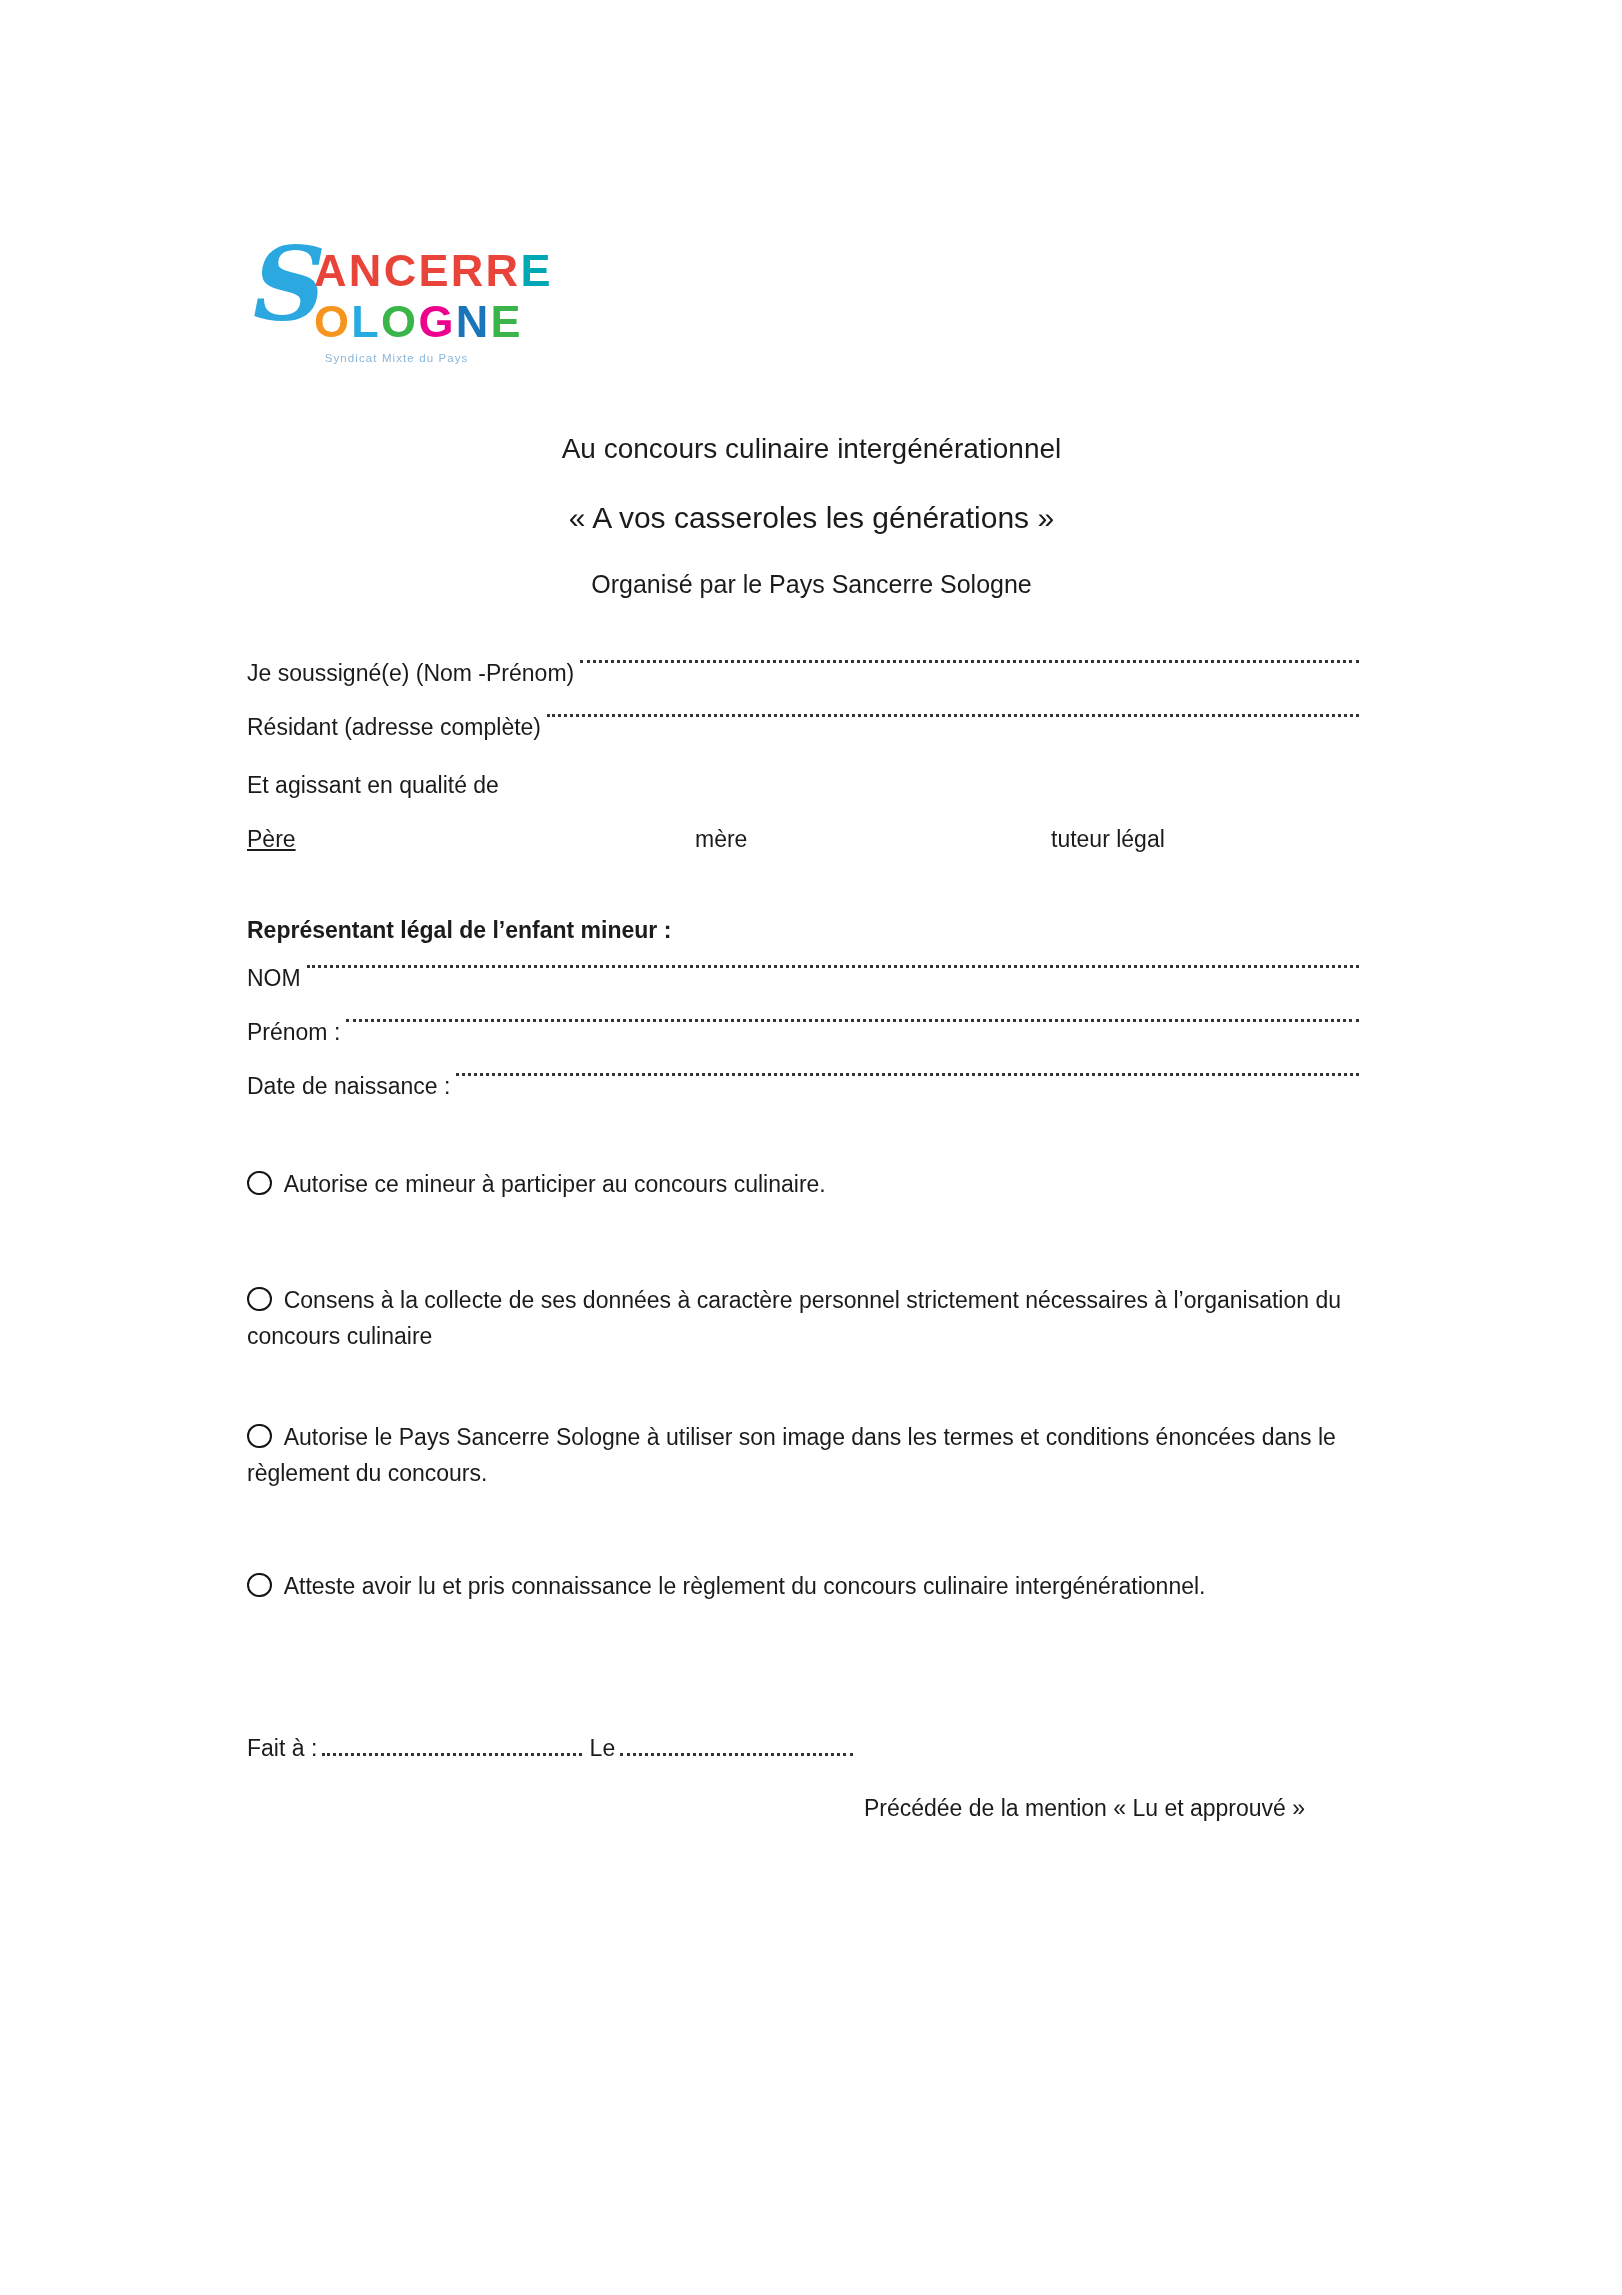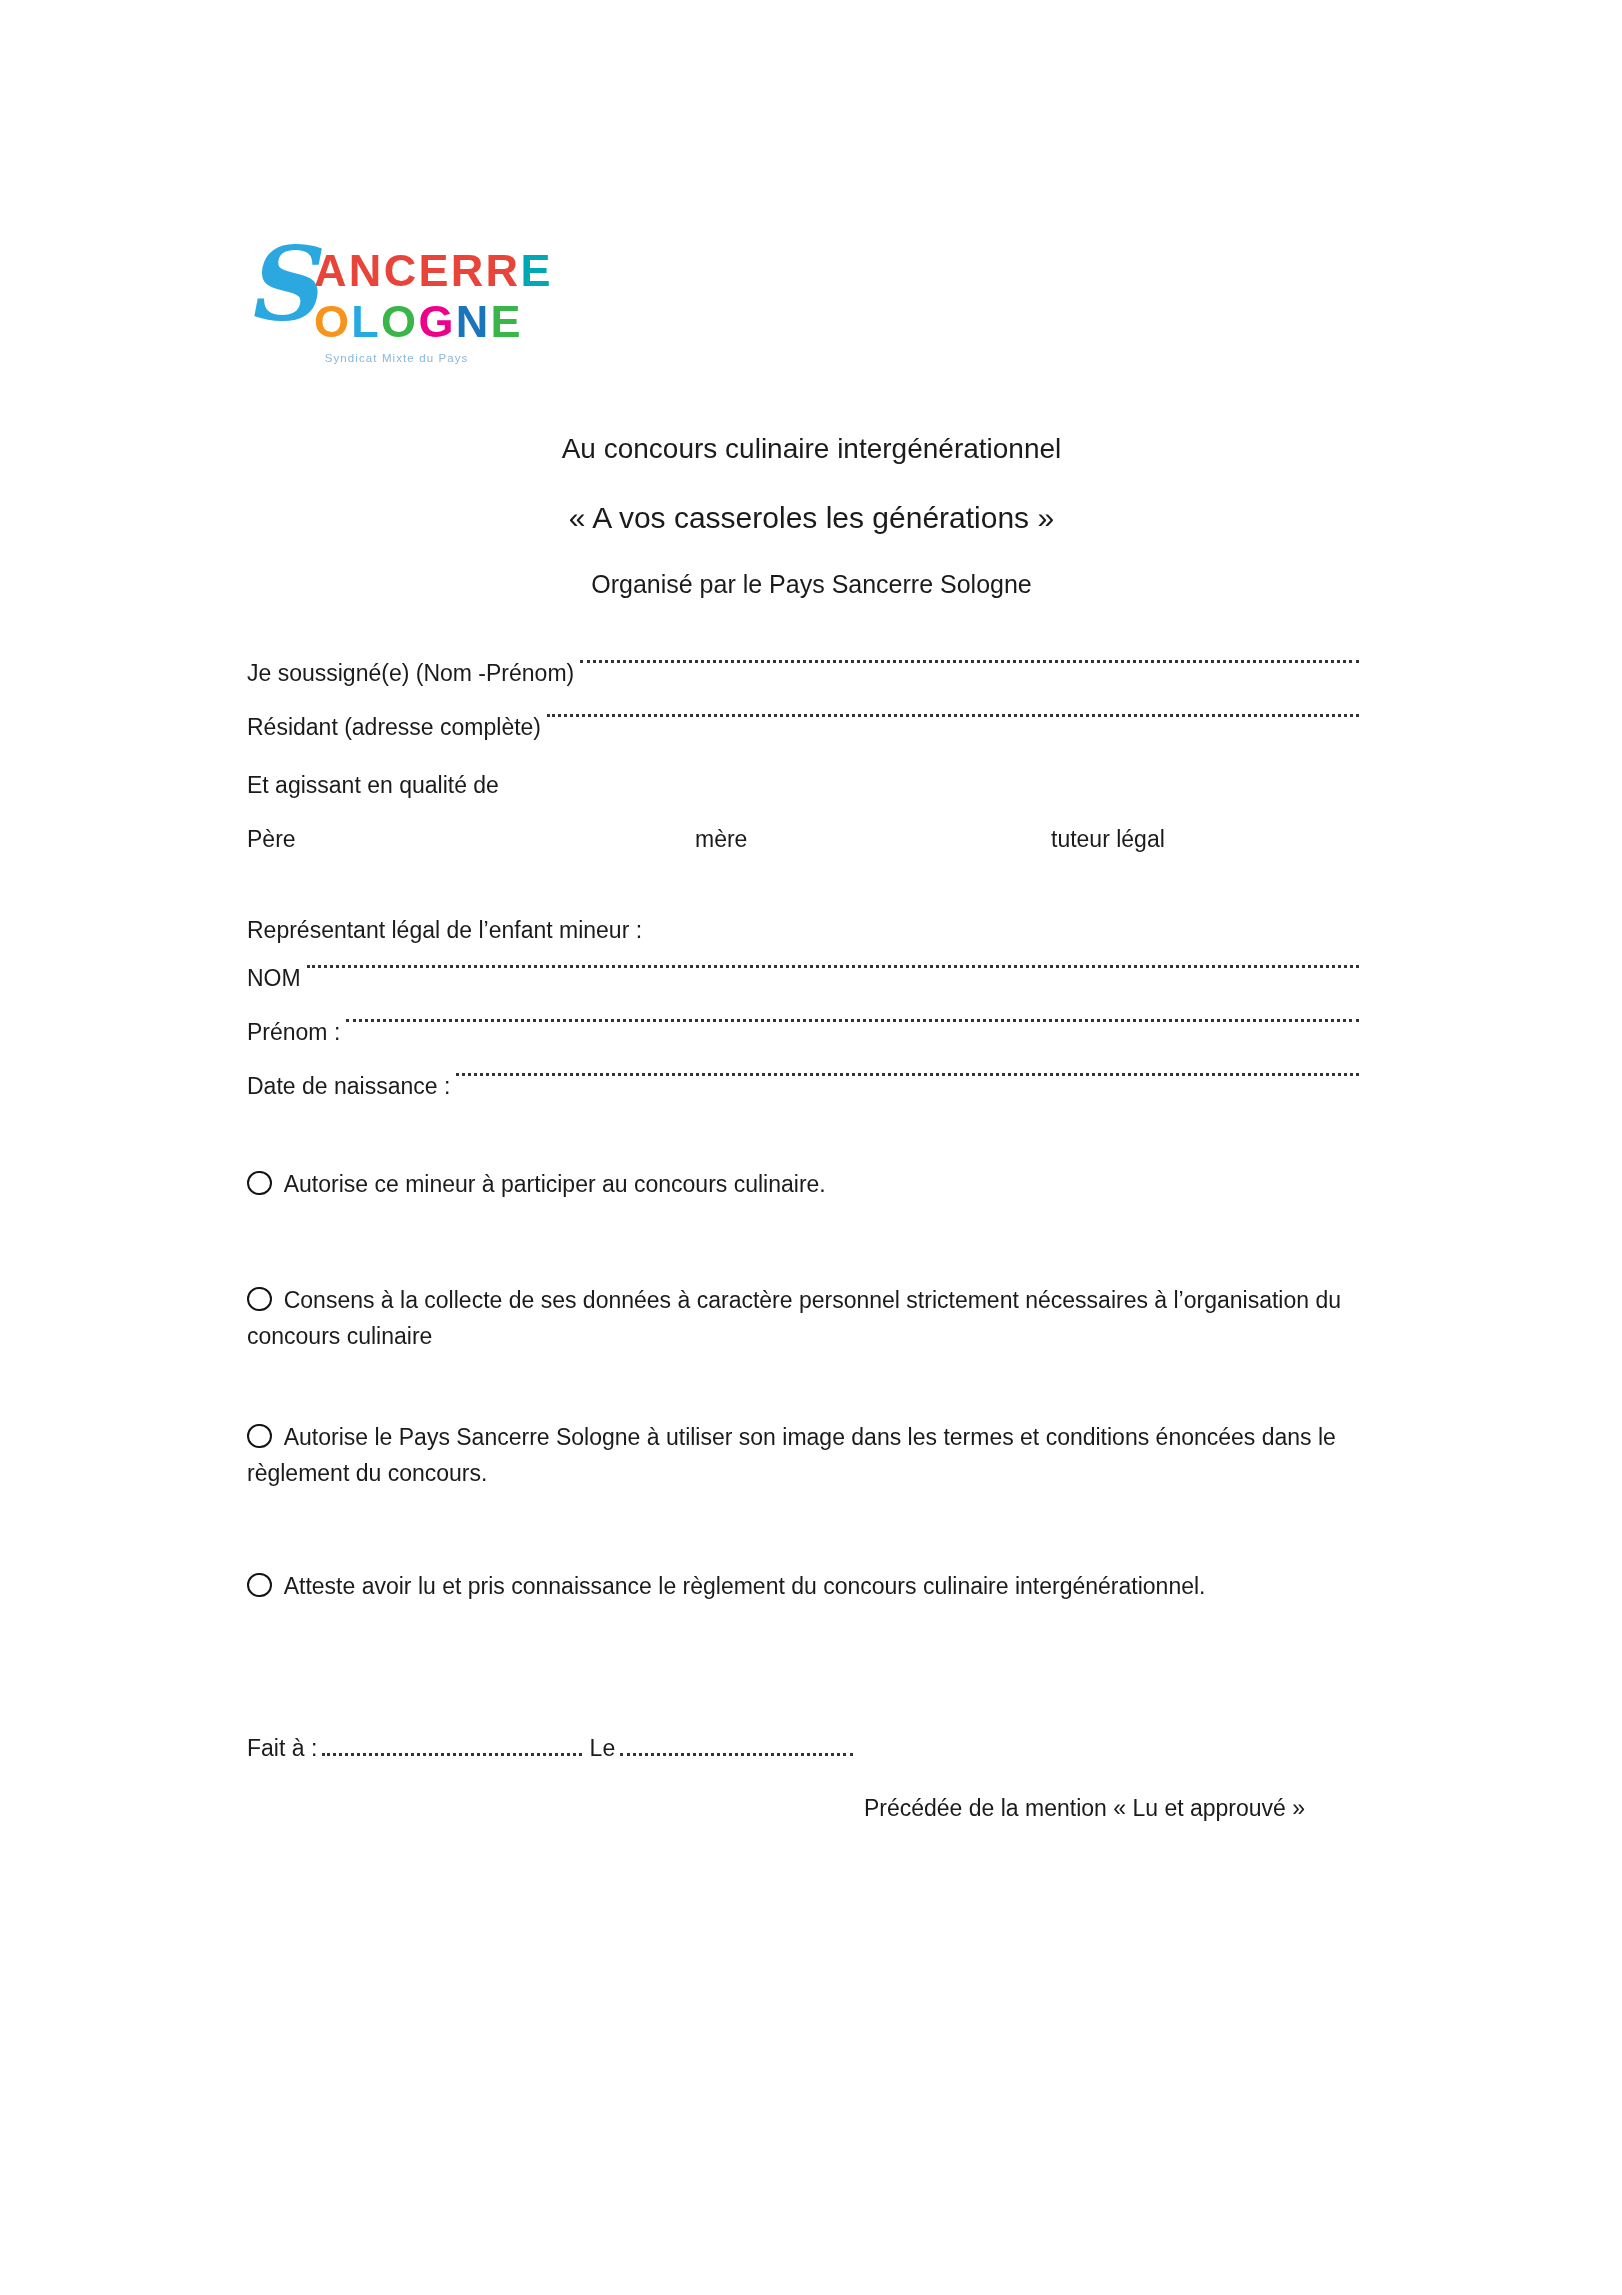--- a/index.html
+++ b/index.html
@@ -59,24 +59,24 @@
   .dots {
     flex: 1;
     border-bottom: 3.1px dotted #333333;
     margin: 0 1.5px 7.7px 6.1px;
   }
   .dots-fixed { display: inline-block; border-bottom: 3.1px dotted #333333; vertical-align: baseline; }
   .dots-w1 { width: 260px; }
   .dots-w2 { width: 233px; }
 
   .trio-row { display: flex; height: 36px; line-height: 36px; }
-  .trio-col1 { width: 448px; }
+  .trio-col1 { width: 448px; text-decoration: underline; }
   .trio-col2 { width: 356px; }
 
-  .gap-section { margin-top: 55px; }
+  .gap-section { margin-top: 55px; font-weight: bold; }
 
   
   .check-row { line-height: 36px; }
   .check-gap1 { margin-top: 57px; }
   .check-gap2 { margin-top: 80px; }
   .check-gap3 { margin-top: 65px; }
   .check-gap4 { margin-top: 77px; }
   .circle {
     display: inline-block;
     width: 24.5px; height: 24.5px;

